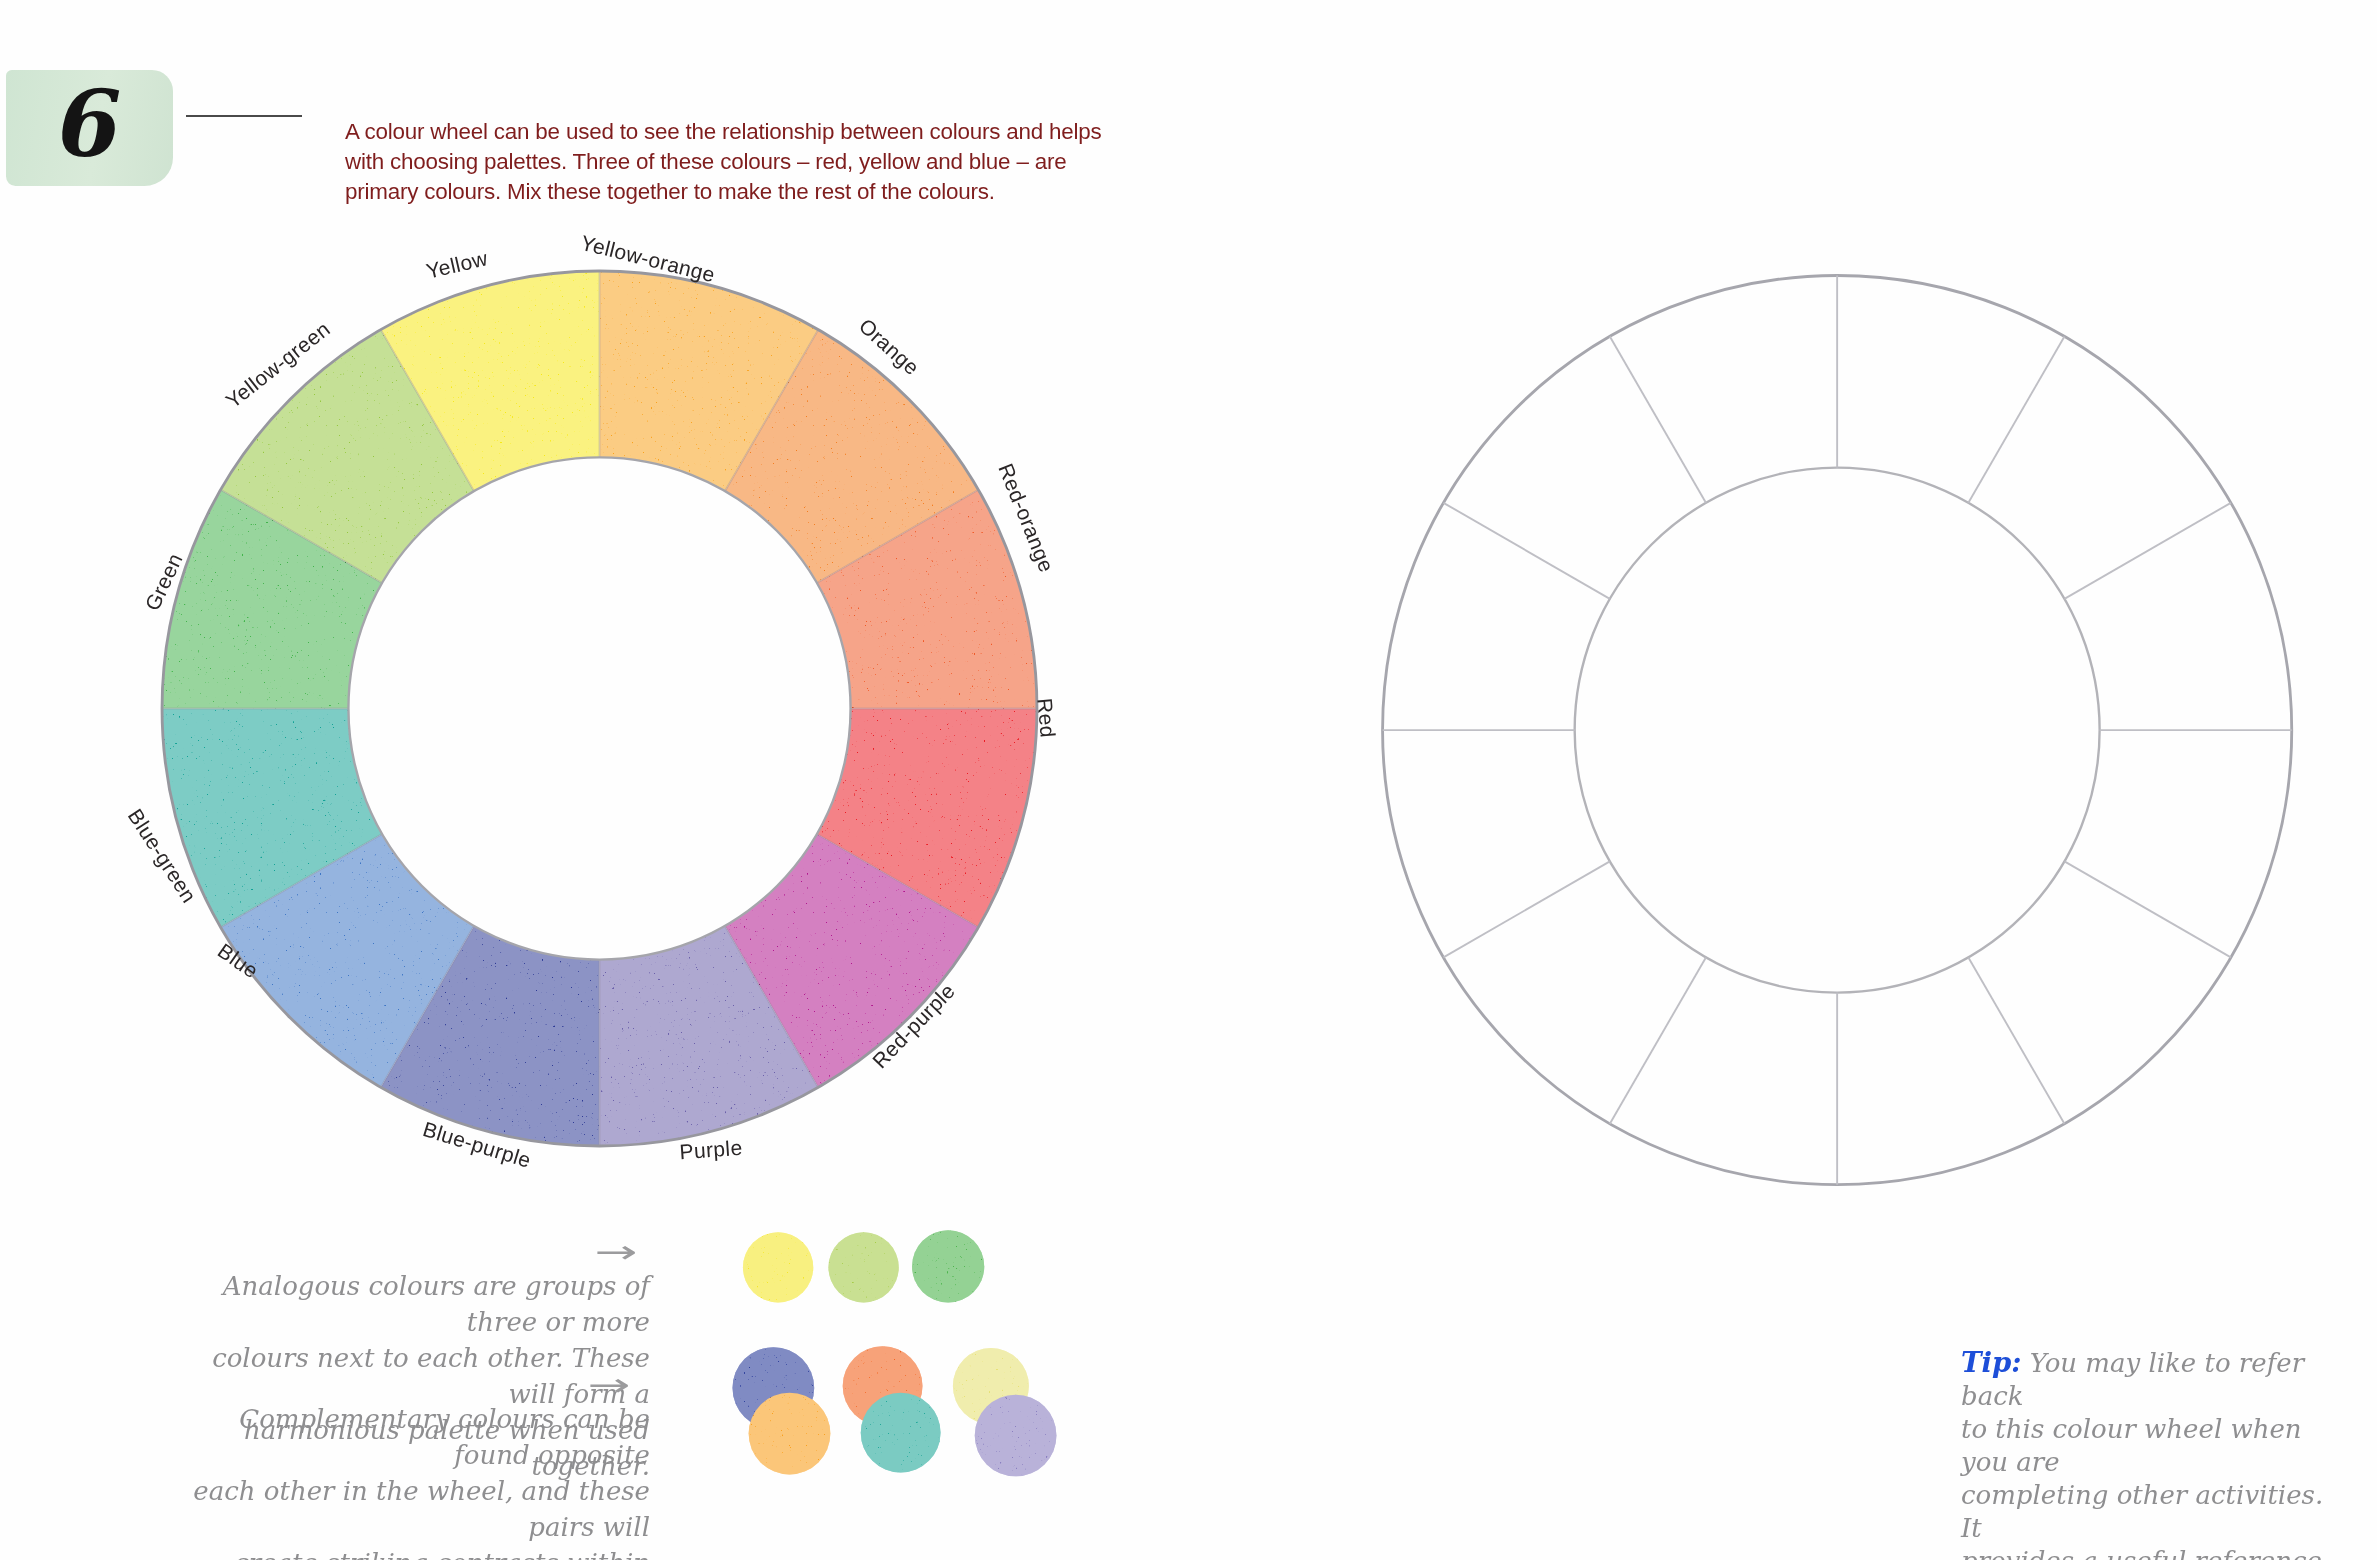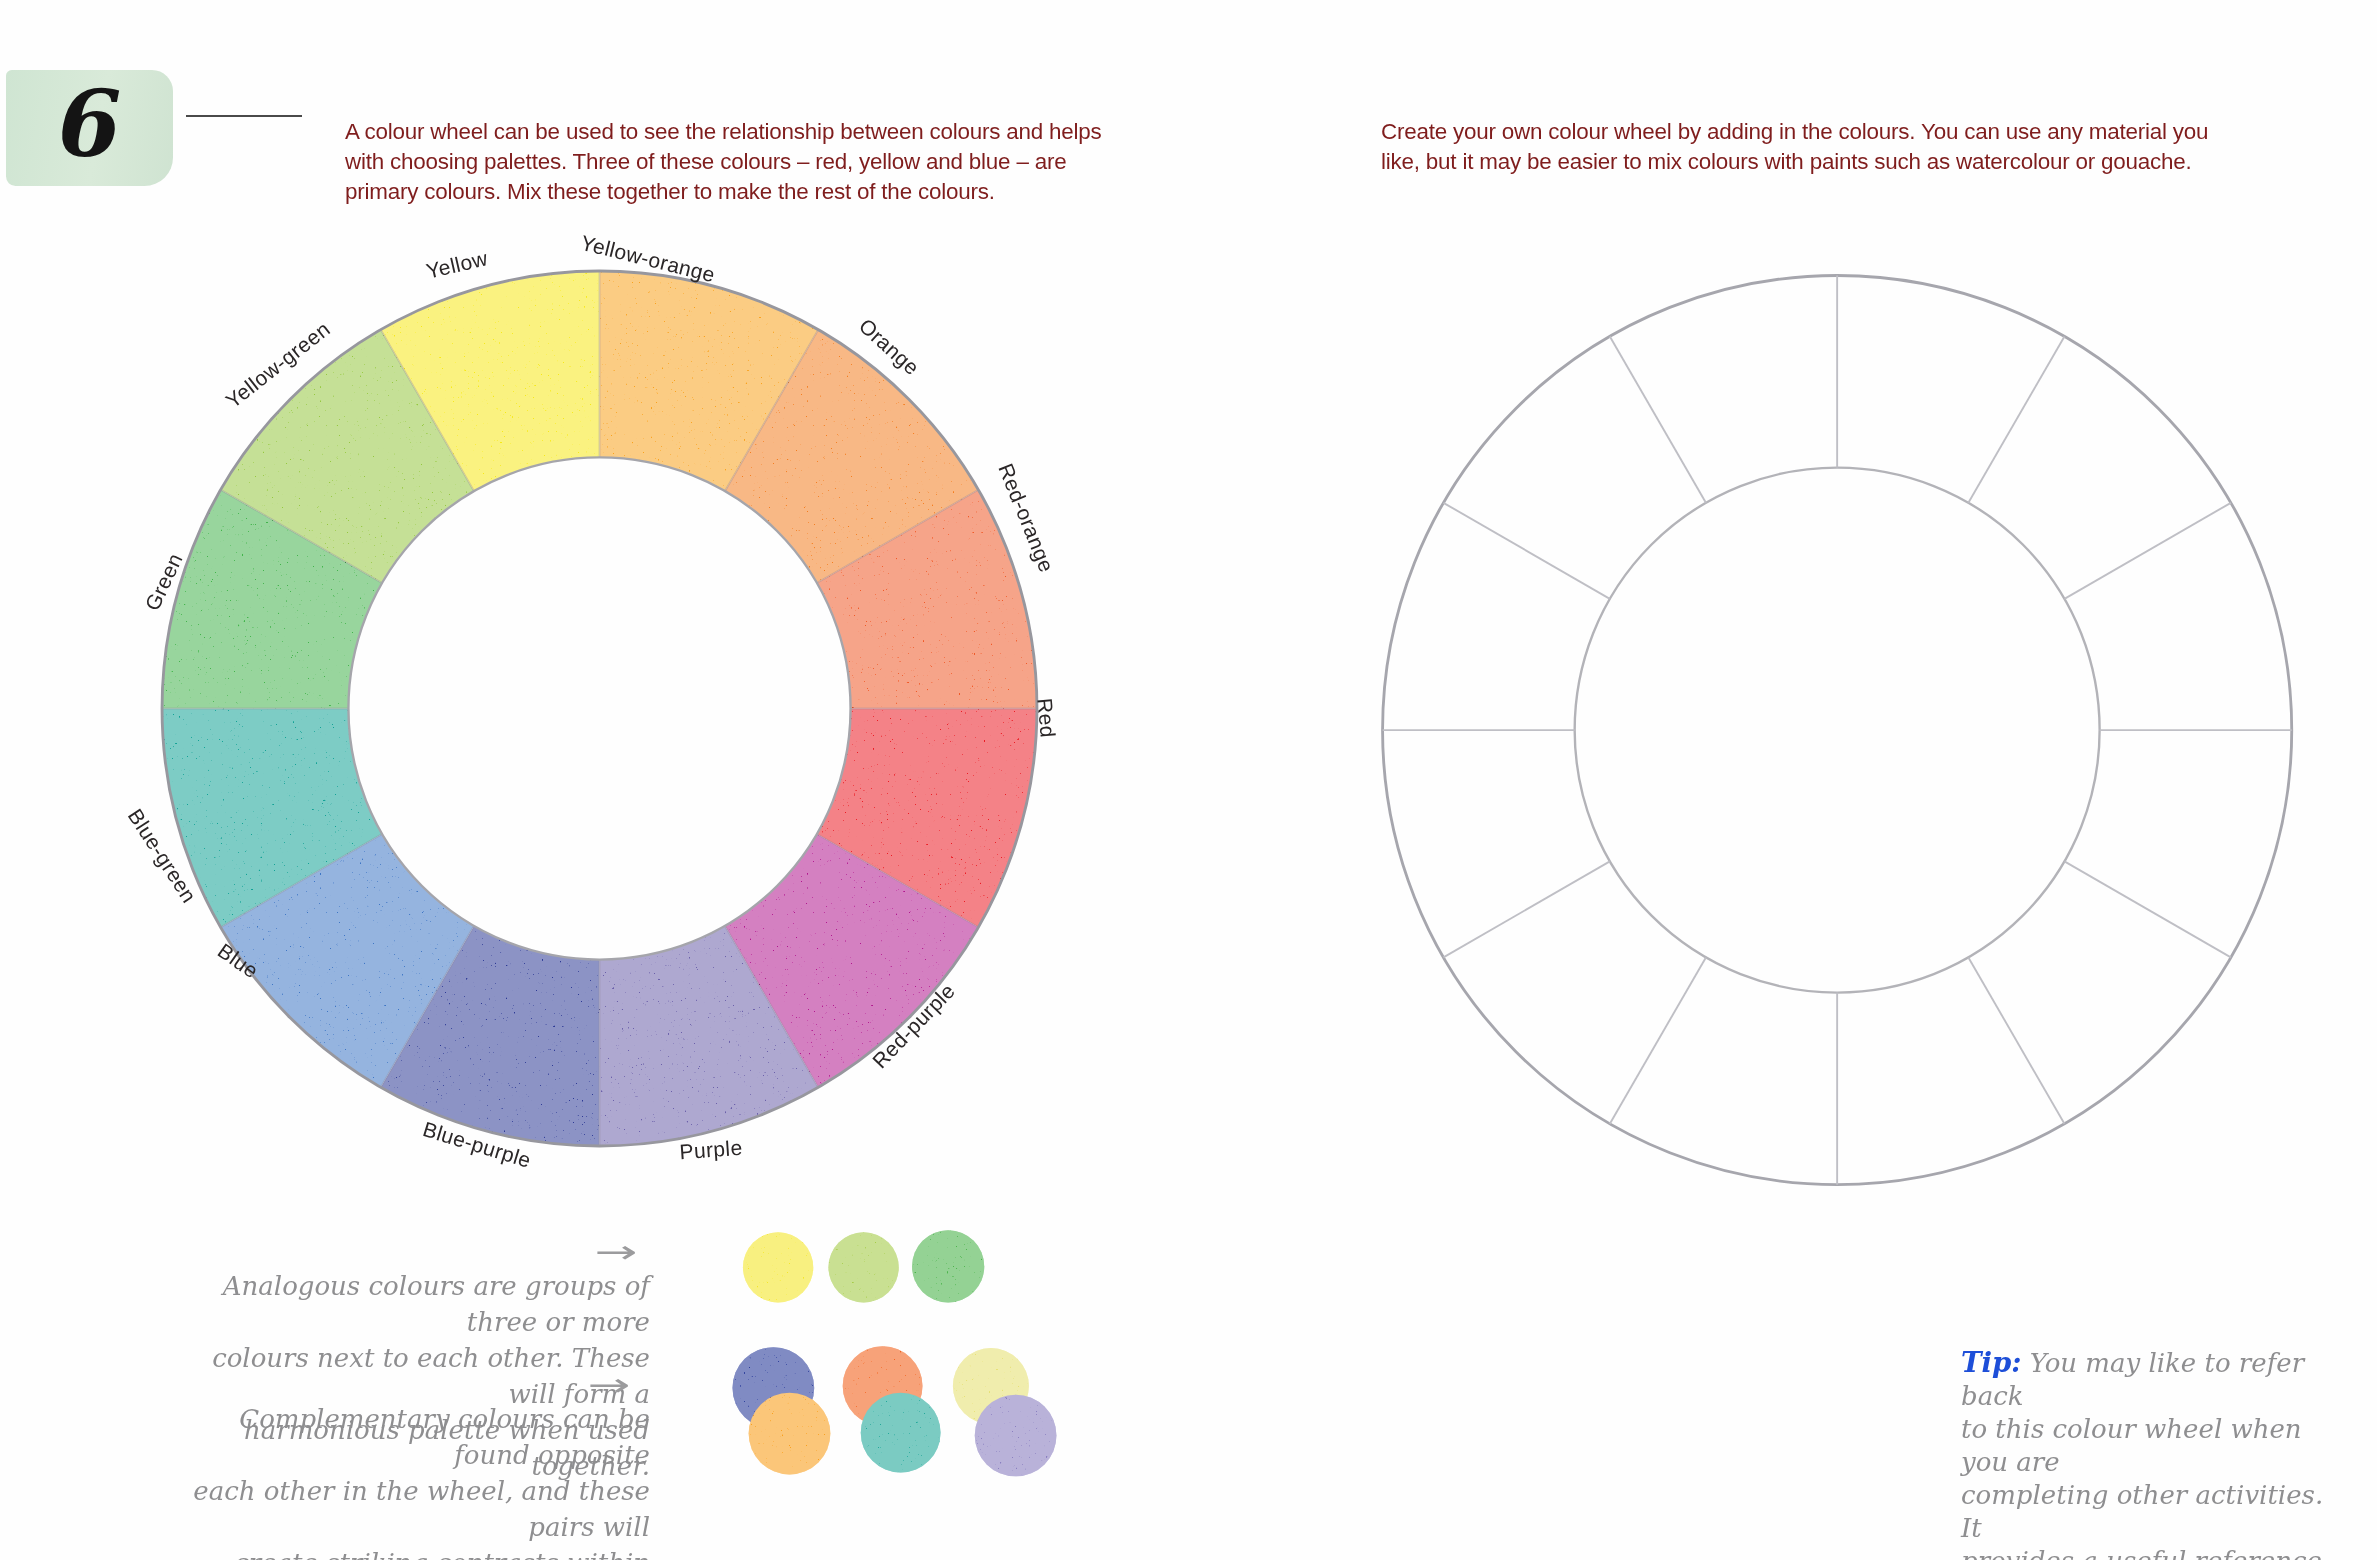--- a/index.html
+++ b/index.html
@@ -46,22 +46,20 @@
 <div id="page">
 
   <div id="badge">
     <span id="page-num">6</span>
   </div>
   <div id="badge-line"></div>
 
   <p id="intro-left" class="intro">A colour wheel can be used to see the relationship between colours and helps
 with choosing palettes. Three of these colours – red, yellow and blue – are
 primary colours. Mix these together to make the rest of the colours.</p>
-  <p id="intro-right" class="intro">Create your own colour wheel by adding in the colours. You can use any material you
-like, but it may be easier to mix colours with paints such as watercolour or gouache.</p>
 
   <svg id="left-wheel" width="951" height="951" viewBox="0 0 1000 1000">
       <defs>
         <filter id="speck" x="-5%" y="-5%" width="110%" height="110%">
           <feTurbulence type="fractalNoise" baseFrequency="0.5" numOctaves="2" seed="7" result="n"></feTurbulence>
           <feColorMatrix in="n" type="matrix" values="0 0 0 0 1  0 0 0 0 1  0 0 0 0 1  5 5 5 0 -4.4"></feColorMatrix>
           <feComposite operator="in" in2="SourceGraphic"></feComposite>
         </filter>
       </defs>
       <path d="M 500 40 A 460 460 0 0 1 730 101.62831425915817 L 632 271.3692934009082 A 264 264 0 0 0 500 236 Z" fill="#F9A21E"></path>

